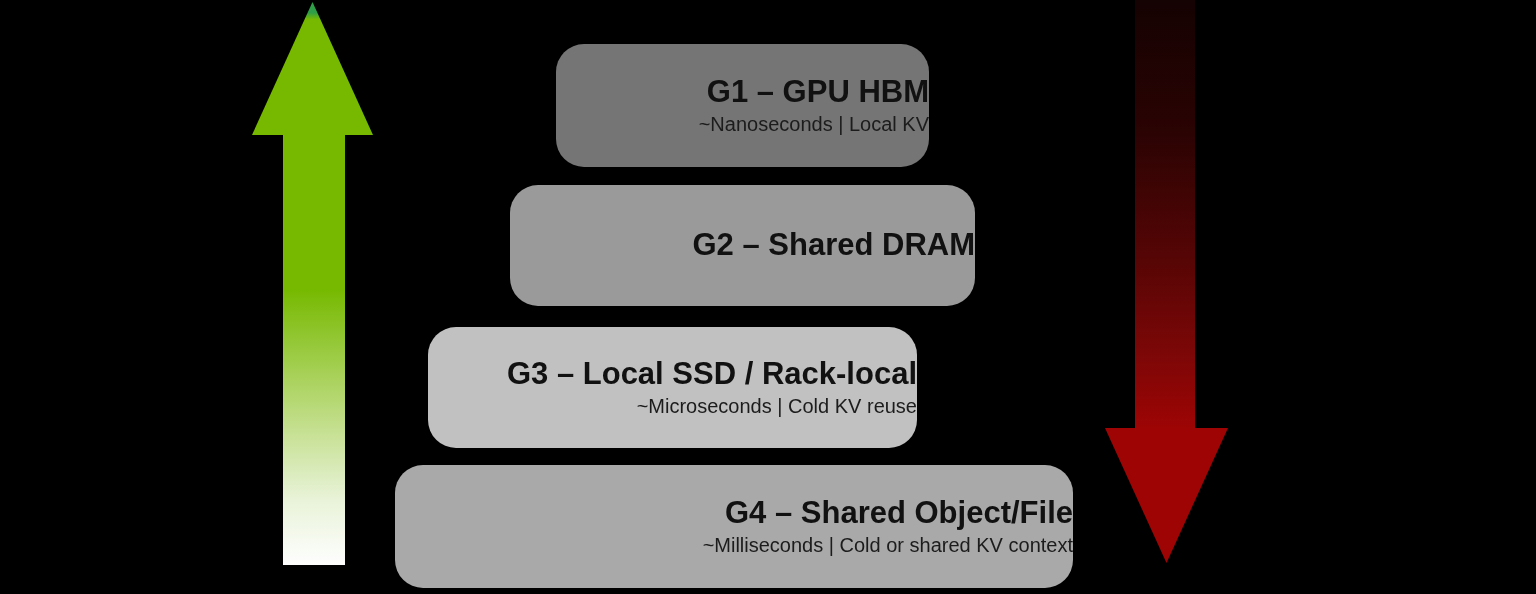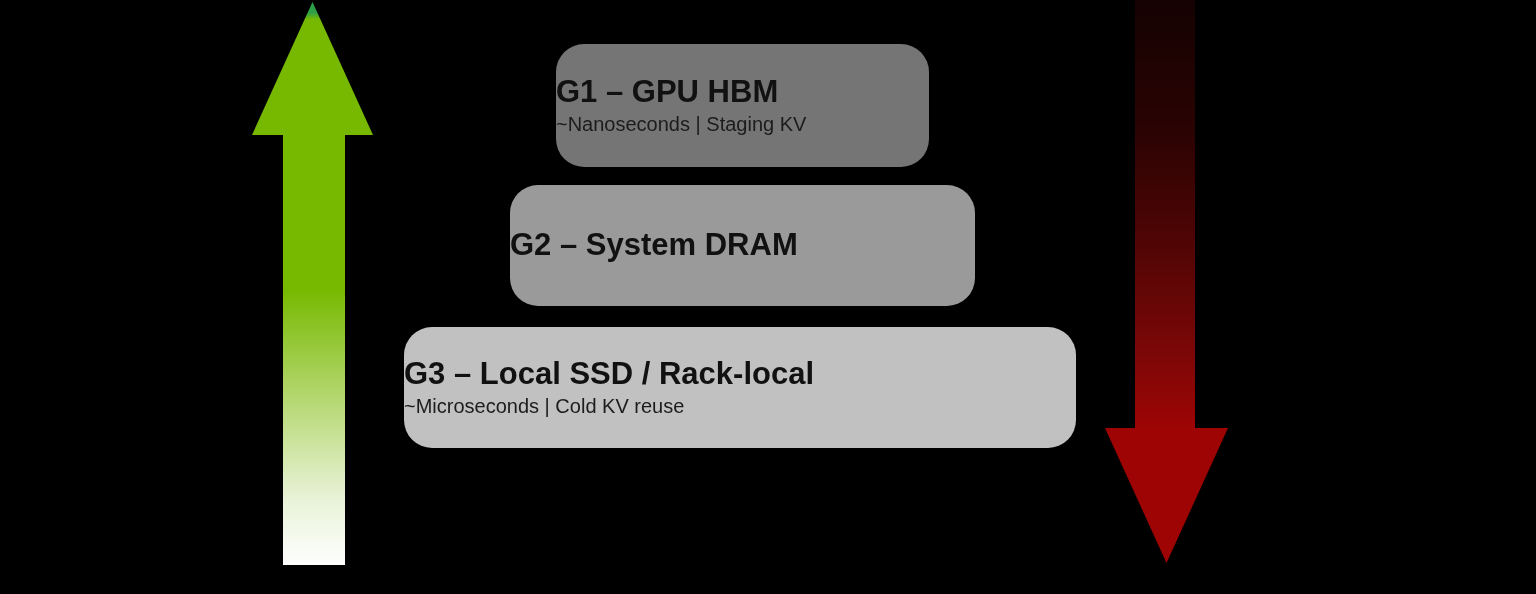--- a/index.html
+++ b/index.html
@@ -50,65 +50,69 @@
     clip-path: polygon(0 0, 100% 0, 50% 100%);
     background: #9e0404;
   }
 
   
   .tier {
     position: absolute;
     border-radius: 28px;
     display: flex;
     flex-direction: column;
-    align-items: flex-start;
+    align-items: flex-end;
     justify-content: center;
     text-align: center;
     color: #111111;
   }
   .tier-title {
     font-size: 31px;
     font-weight: bold;
     line-height: 1.1;
     white-space: nowrap;
   }
   .tier-subtitle {
     font-size: 20px;
     margin-top: 4px;
     white-space: nowrap;
     color: #1c1c1c;
   }
   .tier-g1 { left: 556px; top: 44px;  width: 373px; height: 123px; }
   .tier-g2 { left: 510px; top: 185px; width: 465px; height: 121px; }
-  .tier-g3 { left: 404px; top: 327px; width: 672px; height: 121px; }
+  .tier-g3 { left: 428px; top: 327px; width: 489px; height: 121px; }
   .tier-g4 { left: 395px; top: 465px; width: 678px; height: 123px; }
 </style>
 </head>
 <body>
 
 <div class="stage">
 
   <div class="up-arrow">
     <div class="up-head"></div>
     <div class="up-shaft"></div>
   </div>
 
   <div class="down-arrow">
     <div class="down-shaft"></div>
     <div class="down-head"></div>
   </div>
 
   <div class="tier tier-g1" style="background-color: rgb(117, 117, 117);">
     <div class="tier-title">G1 – GPU HBM</div>
-    <div class="tier-subtitle">~Nanoseconds | Staging KV</div>
+    <div class="tier-subtitle">~Nanoseconds | Local KV</div>
   </div>
 
   <div class="tier tier-g2" style="background-color: rgb(154, 154, 154);">
-    <div class="tier-title">G2 – System DRAM</div>
+    <div class="tier-title">G2 – Shared DRAM</div>
   </div>
 
   <div class="tier tier-g3" style="background-color: rgb(193, 193, 193);">
     <div class="tier-title">G3 – Local SSD / Rack-local</div>
     <div class="tier-subtitle">~Microseconds | Cold KV reuse</div>
   </div>
 
+  <div class="tier tier-g4" style="background-color: rgb(169, 169, 169);">
+    <div class="tier-title">G4 – Shared Object/File</div>
+    <div class="tier-subtitle">~Milliseconds | Cold or shared KV context</div>
+  </div>
 
 </div>
 
 </body></html>

